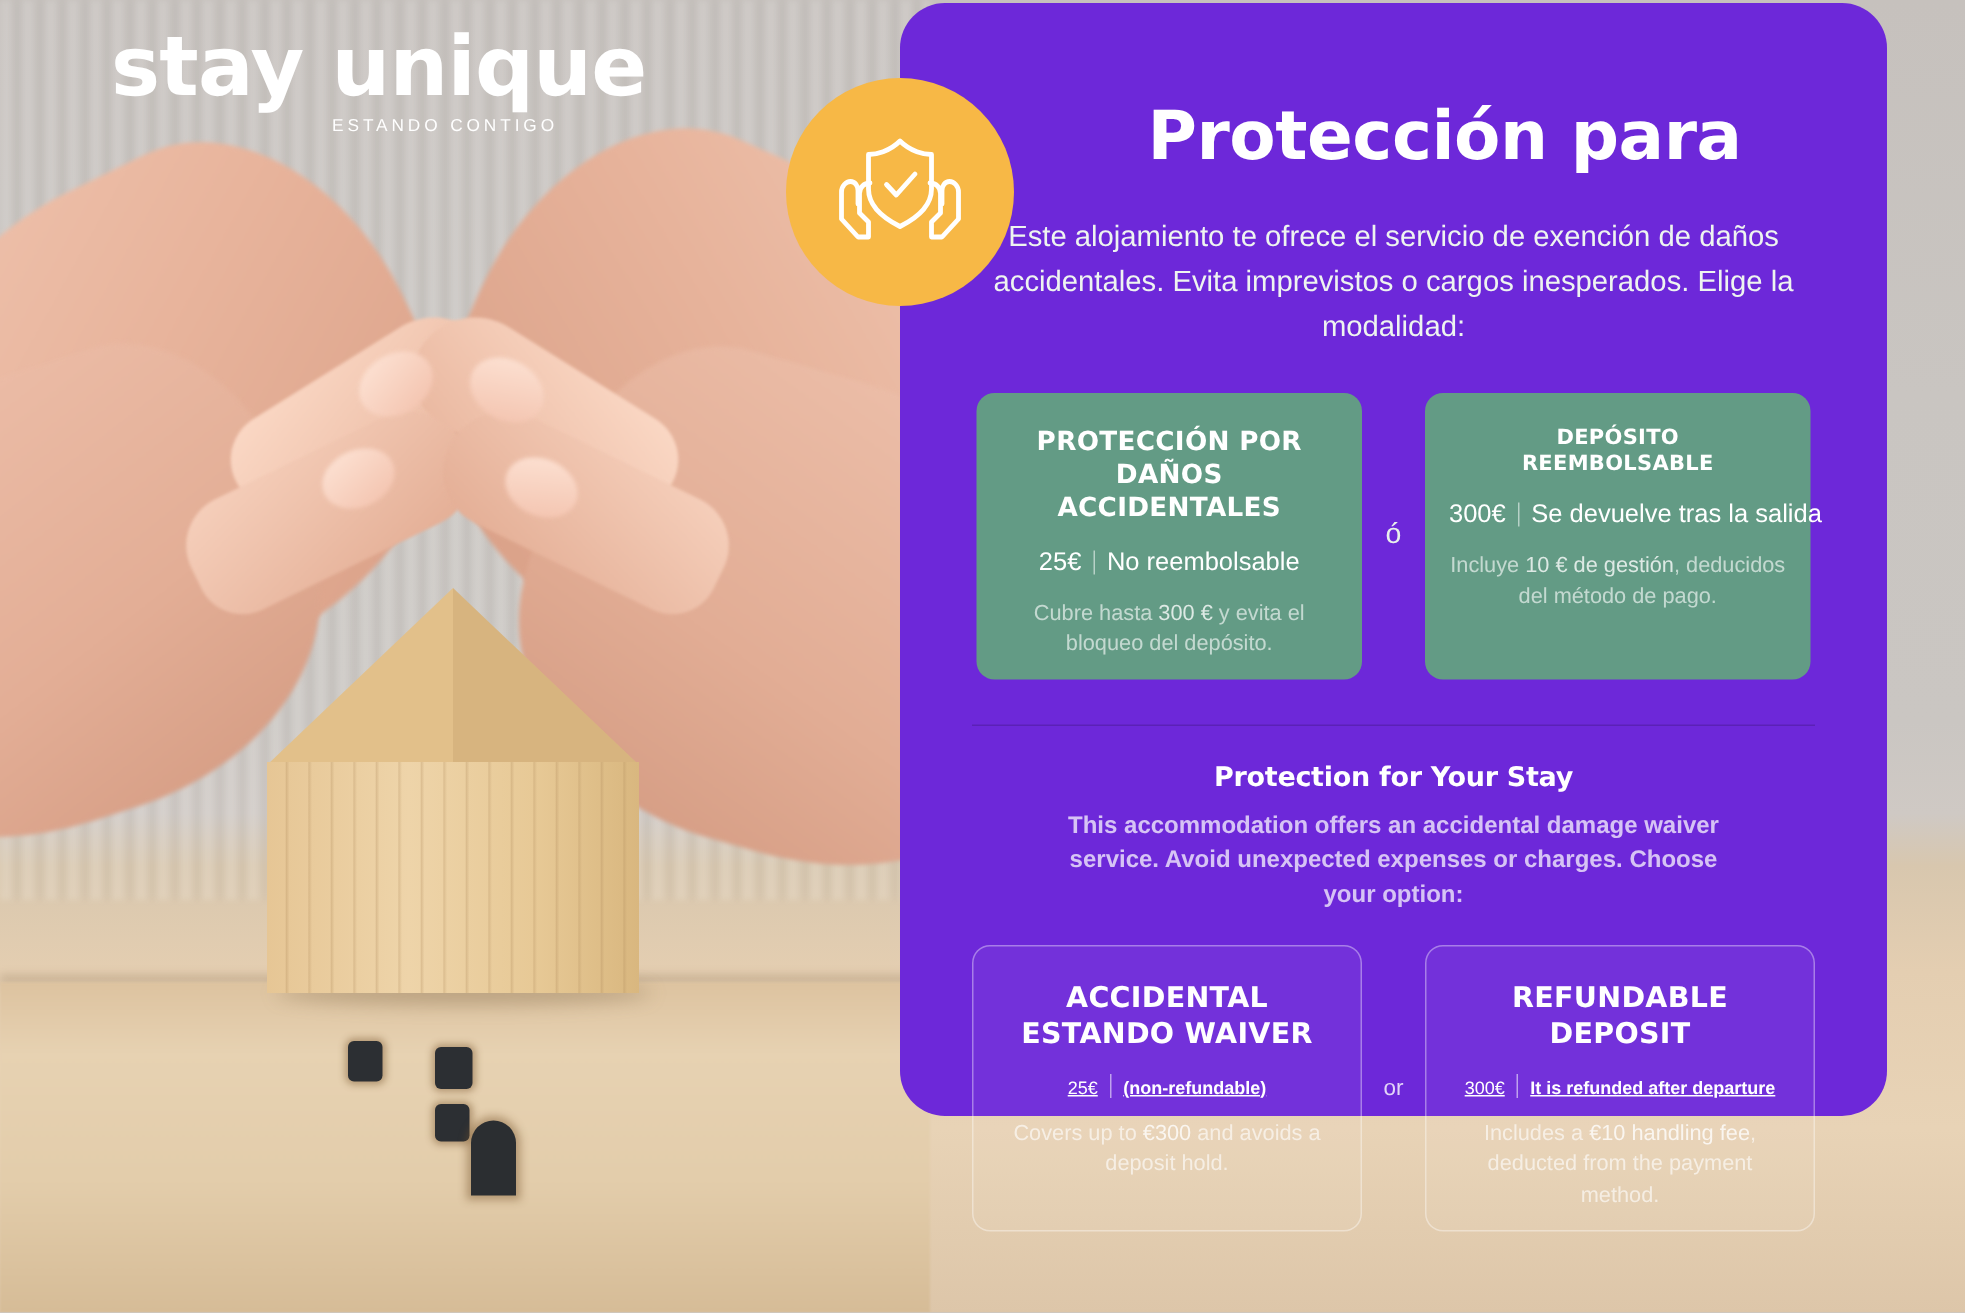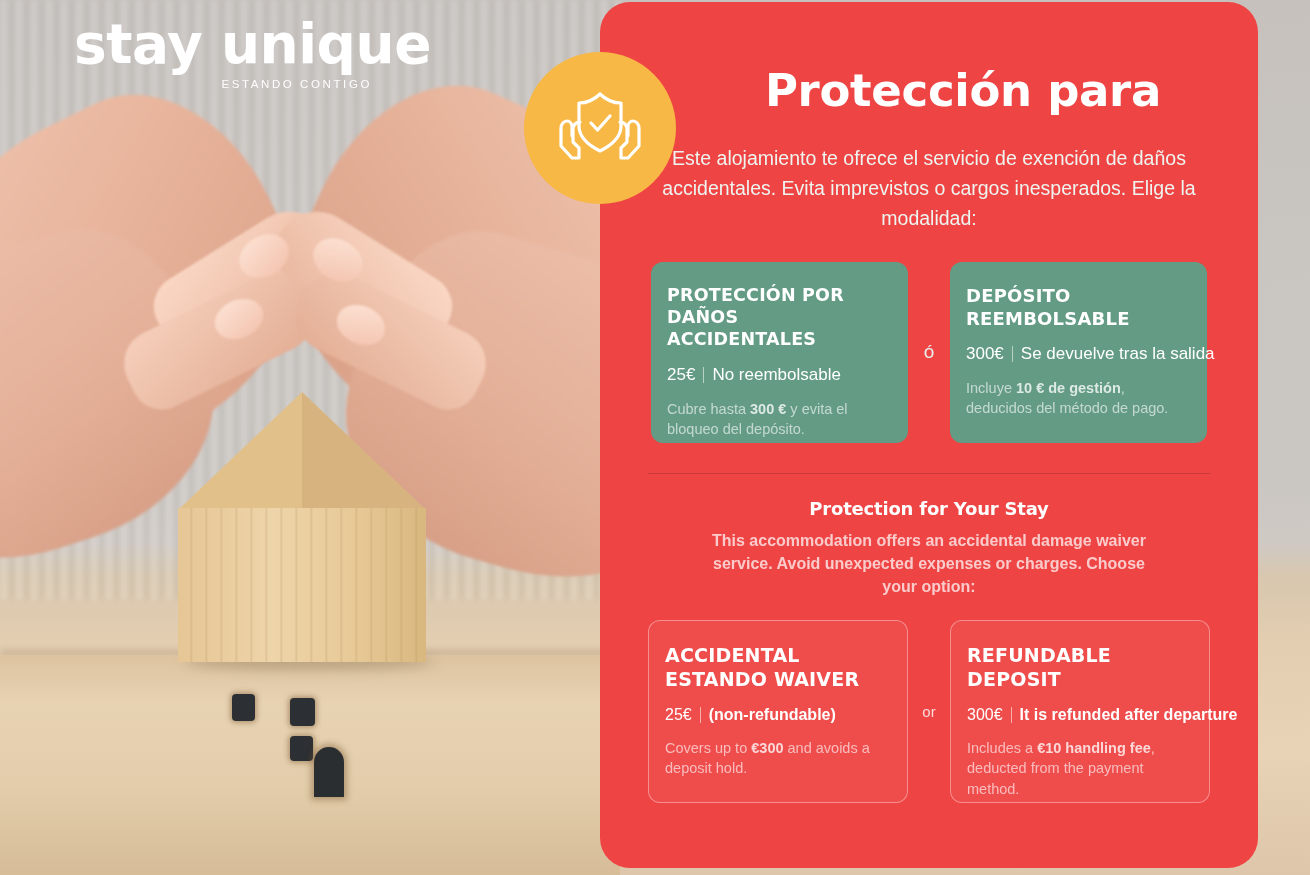--- a/index.html
+++ b/index.html
@@ -224,22 +224,22 @@
     font-size: 11.5px;
     font-weight: 400;
     letter-spacing: 2.6px;
     color: #ffffff;
   }
 
   
   .panel {
     position: absolute;
     left: 600px; top: 2px;
-    width: 658px; height: 866px;
-    background: #ef4444;
+    width: 658px; height: 742px;
+    background: #6d28d9;
     border-radius: 30px;
     z-index: 3;
   }
 
   .panel-inner {
     position: absolute;
     left: 0; top: 0;
     width: 658px; height: 866px;
     padding: 0 48px;
   }
@@ -286,43 +286,43 @@
   .options {
     display: flex;
     align-items: stretch;
     justify-content: center;
     margin-top: 28px;
     gap: 0;
   }
   .opt-card {
     width: 257px;
     border-radius: 12px;
-    padding: 22px 16px 3px;
-    text-align: left;
+    padding: 22px 16px 13px;
+    text-align: center;
   }
   .opt-card.es {
     background: #639b85;
     min-height: 162px;
   }
   .opt-card.en {
     background: rgba(255,255,255,0.045);
     border: 1px solid rgba(255,255,255,0.38);
     min-height: 158px;
   }
   .opt-sep {
     width: 42px;
     display: flex;
     align-items: center;
     justify-content: center;
     font-size: 19px;
     color: #e9f0ec;
   }
   .opt-title {
     font-family: "DejaVu Sans", sans-serif;
-    font-size: 18px;
+    font-size: 14px;
     font-weight: 700;
     color: #ffffff;
     line-height: 1.28;
     letter-spacing: 0.2px;
   }
   .opt-price {
     margin-top: 14px;
     font-size: 17px;
     color: #ffffff;
     font-weight: 400;
@@ -336,21 +336,21 @@
     background: rgba(255,255,255,0.55);
     margin: 0 8px -3px;
   }
   .opt-note {
     margin-top: 14px;
     font-size: 14.5px;
     line-height: 1.42;
     color: rgba(255,255,255,0.62);
     font-weight: 400;
   }
-  .opt-note b { font-weight: 700; color: rgba(255,255,255,0.78); }
+  .opt-note b { font-weight: 400; color: rgba(255,255,255,0.78); }
 
   .es-row .opt-card.es:first-child .opt-title { font-size: 17.5px; }
 
   .divider {
     margin: 30px auto 0;
     width: 562px;
     height: 1px;
     background: rgba(0,0,0,0.16);
   }
 
@@ -367,21 +367,21 @@
     margin: 10px auto 0;
     width: 470px;
     font-size: 16px;
     line-height: 1.44;
     color: rgba(255,255,255,0.72);
     text-align: center;
     font-weight: bold;
   }
   .en-row { margin-top: 22px; }
   .en-row .opt-title { font-size: 19px; }
-  .en-row .opt-price { font-size: 16px; font-weight: 700; }
+  .en-row .opt-price { font-size: 12px; font-weight: 700; text-decoration: underline; }
   .en-row .opt-card { width: 260px; }
   .en-row .opt-sep { font-size: 15px; color: rgba(255,255,255,0.8); }
 </style>
 </head>
 <body>
 
 <div class="stage">
 
   <div class="photo">
     <div class="curtain"></div>

